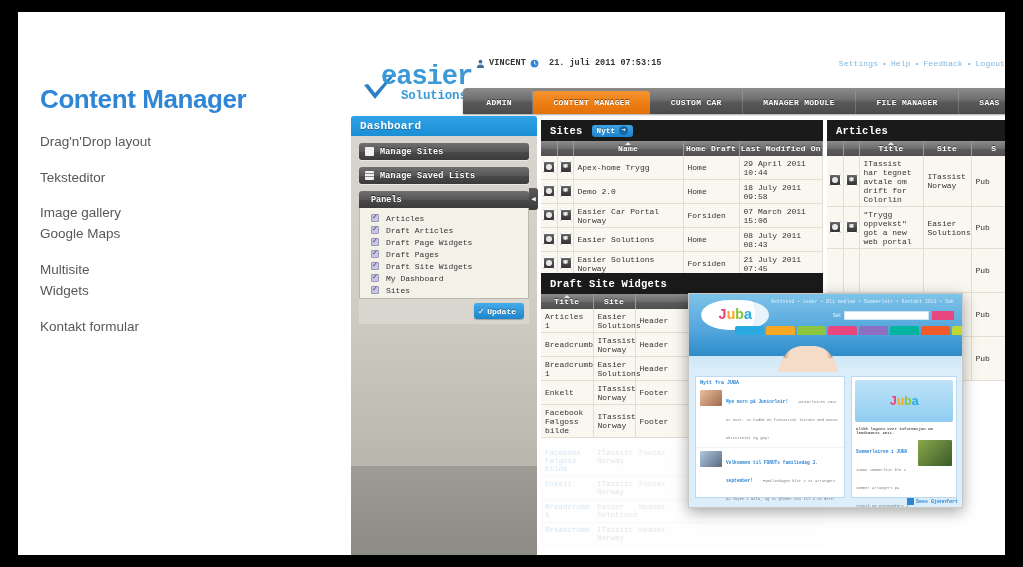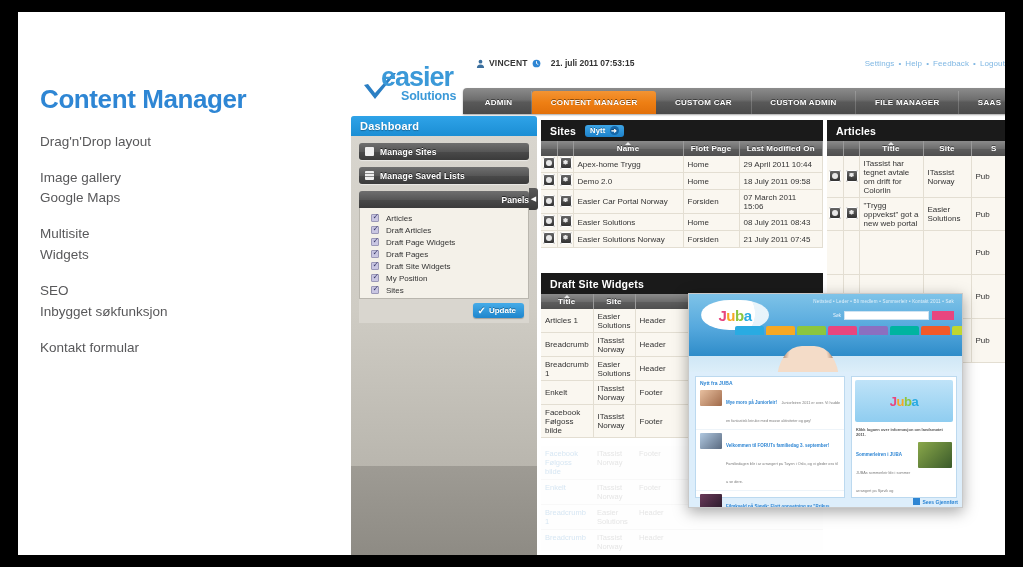--- a/index.html
+++ b/index.html
@@ -26,21 +26,21 @@
   .feature-group { margin-bottom: 15px; color: #58585A; font-size: 13.5px; line-height: 1.55; }
   .feature-line { white-space: nowrap; }
 
   
   #app {
     position: absolute; left: 315px; top: 28px;
     width: 672px; height: 515px;
     background: #ffffff;
     overflow: hidden;
   }
-  #app-inner { position: absolute; left: 0; top: 0; width: 672px; height: 515px; }
+  #app-inner { position: absolute; left: 0; top: 0; width: 672px; height: 515px; font-family: Liberation Mono, monospace; }
 
   
   #app-header { position: absolute; left: 0; top: 0; width: 672px; height: 76px; background: #fff; }
   #logo { position: absolute; left: 30px; top: 22px; width: 115px; height: 48px; }
   #logo .check {
     position: absolute; left: 0; top: 10px; width: 34px; height: 30px;
   }
   #logo .easier {
     position: absolute; left: 18px; top: 0px;
     font-size: 27px; font-weight: bold; color: #3B99D8; letter-spacing: -1px;
@@ -103,21 +103,21 @@
   }
   .side-btn .sq { width: 9px; height: 9px; background: #efefef; border-radius: 1px; flex: 0 0 auto; }
   .side-btn .sq.lines { background:
       linear-gradient(to bottom,#efefef 0 2px,#8a8a8a 2px 3px,#efefef 3px 5px,#8a8a8a 5px 6px,#efefef 6px 9px); }
 
   #panels-box { margin: 7px 8px 0 8px; border-radius: 3px 3px 0 0; overflow: hidden; }
   #panels-head {
     height: 17px;
     background: linear-gradient(to bottom,#6f6f6f 0%,#575757 50%,#4a4a4a 51%,#3b3b3b 100%);
     display: flex; align-items: center; gap: 6px; padding-left: 6px;
-    font-size: 8.5px; font-weight: bold; color: #fff; text-shadow: 0 -1px 0 rgba(0,0,0,.6); justify-content: flex-end;
+    font-size: 8.5px; font-weight: bold; color: #fff; text-shadow: 0 -1px 0 rgba(0,0,0,.6);
   }
   #panels-list { background: #f4f1e9; border: 1px solid #b9b6ae; border-top: none; padding: 4px 0 2px 0; }
   .panel-item { display: flex; align-items: center; gap: 7px; padding: 1.5px 0 1.5px 11px; font-size: 8px; color: #333; }
   .cbx {
     width: 8px; height: 8px; background: #c9c6e2; border: 1px solid #9b98b8; border-radius: 1px;
     position: relative; flex: 0 0 auto;
   }
   .cbx:after {
     content: "✓"; position: absolute; left: 0.5px; top: -2.5px; font-size: 8px; color: #3b3b6b; line-height: 1;
   }
@@ -264,32 +264,29 @@
 
 <div id="slide">
 
   <div id="left-col">
     <div id="page-title">Content Manager</div>
 
     <div class="feature-group">
       <div class="feature-line">Drag'n'Drop layout</div>
     </div>
     <div class="feature-group">
+      <div class="feature-line">Teksteditor</div>
     </div>
     <div class="feature-group">
       <div class="feature-line">Image gallery</div>
       <div class="feature-line">Google Maps</div>
     </div>
     <div class="feature-group">
       <div class="feature-line">Multisite</div>
       <div class="feature-line">Widgets</div>
-    </div>
-    <div class="feature-group">
-      <div class="feature-line">SEO</div>
-      <div class="feature-line">Inbygget søkfunksjon</div>
     </div>
     <div class="feature-group">
       <div class="feature-line">Kontakt formular</div>
     </div>
   </div>
 
   <div id="app">
   <div id="app-inner">
 
     <div id="app-header">
@@ -315,21 +312,21 @@
       </div>
 
       <div id="toplinks">
         <a>Settings</a><span class="sep">•</span><a>Help</a><span class="sep">•</span><a>Feedback</a><span class="sep">•</span><a>Logout</a>
       </div>
 
       <div id="navbar">
         <div class="navtab">ADMIN</div>
         <div class="navtab active">CONTENT MANAGER</div>
         <div class="navtab">CUSTOM CAR</div>
-        <div class="navtab">CUSTOM ADMIN</div>
+        <div class="navtab">MANAGER MODULE</div>
         <div class="navtab">FILE MANAGER</div>
         <div class="navtab">SAAS</div>
       </div>
     </div>
 
     <div id="app-body">
 
       <div id="side-tail"></div>
       <div id="sidebar">
         <div id="dash-header">Dashboard</div>
@@ -364,21 +361,21 @@
             <div class="panel-item">
               <span class="cbx"></span>
               <span>Draft Pages</span>
             </div>
             <div class="panel-item">
               <span class="cbx"></span>
               <span>Draft Site Widgets</span>
             </div>
             <div class="panel-item">
               <span class="cbx"></span>
-              <span>My Position</span>
+              <span>My Dashboard</span>
             </div>
             <div class="panel-item">
               <span class="cbx"></span>
               <span>Sites</span>
             </div>
           </div>
           <div id="panels-foot">
             <div id="update-btn">
               <span class="tick">✓</span>
               <span>Update</span>
@@ -402,21 +399,21 @@
                 <col style="width:16px">
                 <col style="width:110px">
                 <col style="width:56px">
                 <col>
               </colgroup>
           <tbody>
                 <tr>
             <th></th>
             <th></th>
             <th class="sorted">Name</th>
-            <th>Flott Page</th>
+            <th>Home Draft</th>
             <th>Last Modified On</th>
           </tr>
           <tr>
             <td class="icons"><span class="rowicon"></span></td>
             <td class="icons"><span class="rowicon gear"></span></td>
             <td class="lnk">Apex-home Trygg</td>
             <td class="lnk">Home</td>
             <td>29 April 2011 10:44</td>
           </tr>
           <tr>

